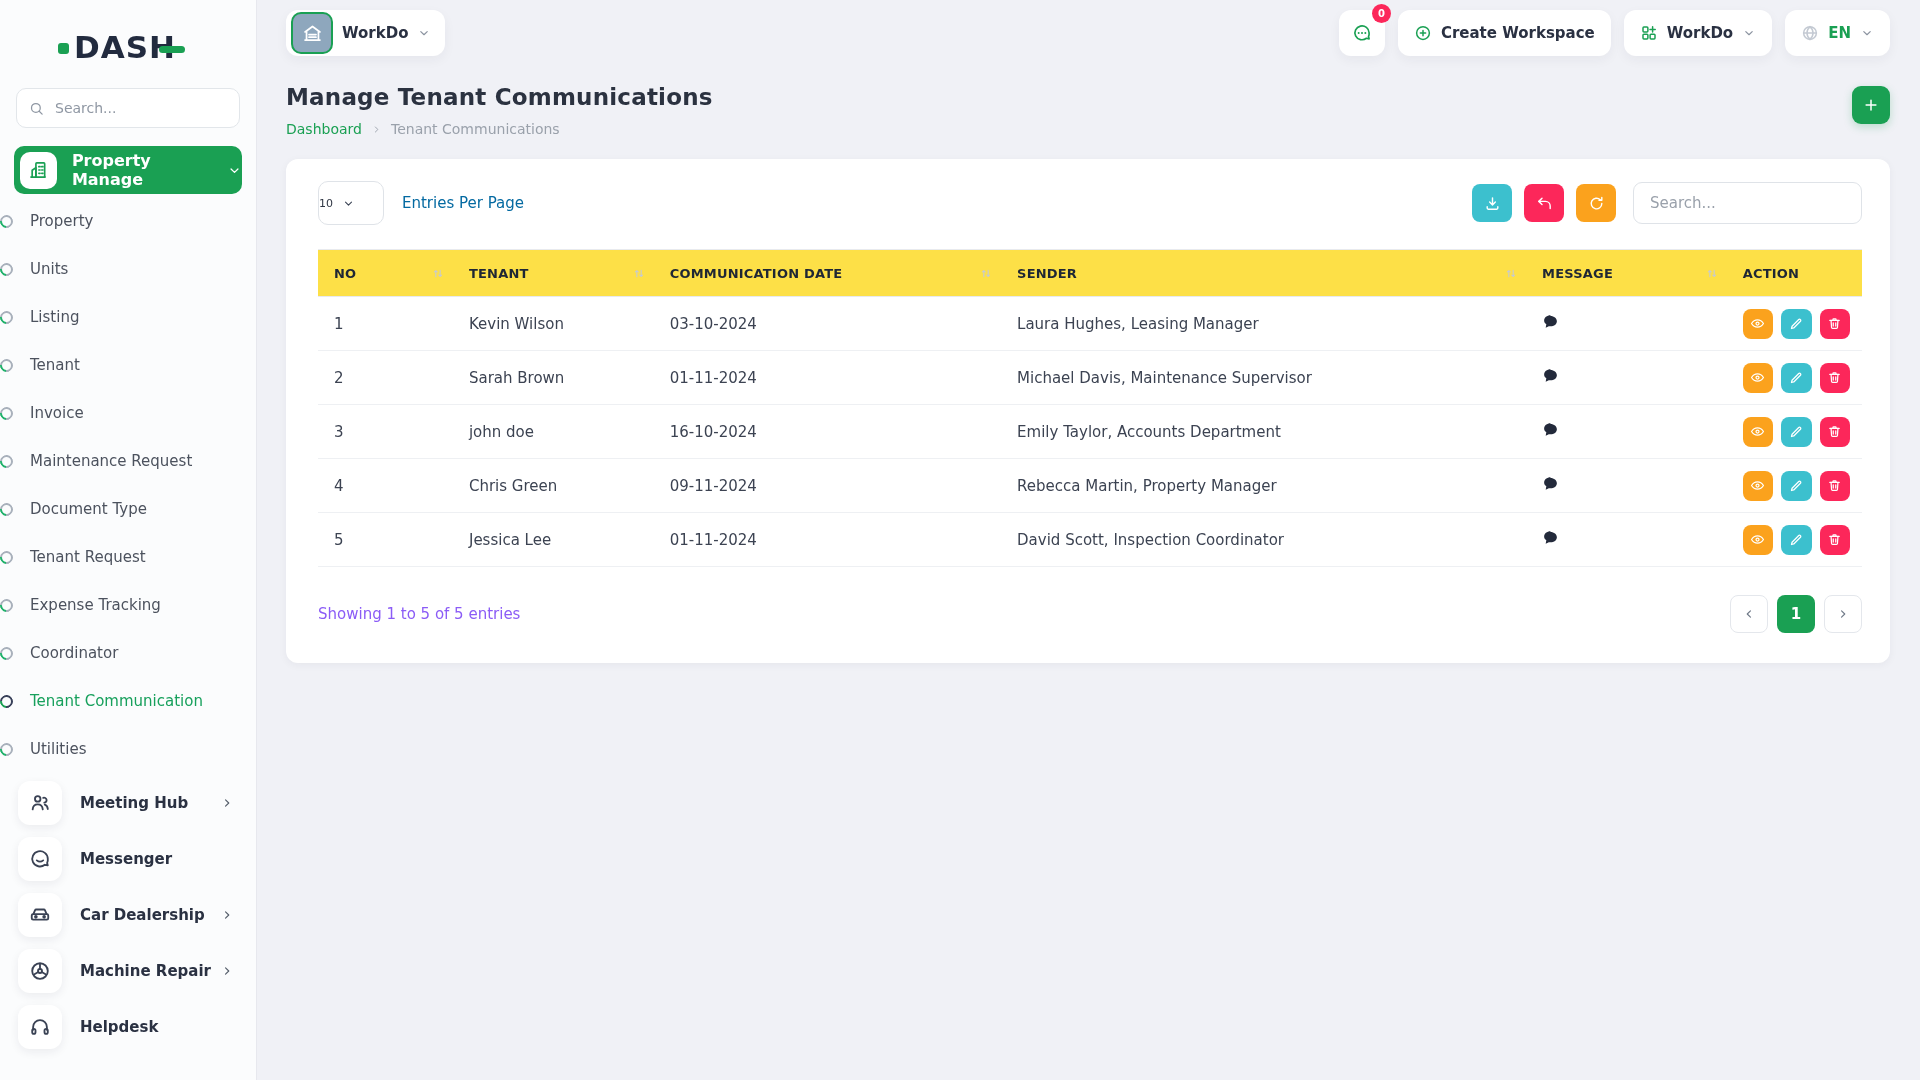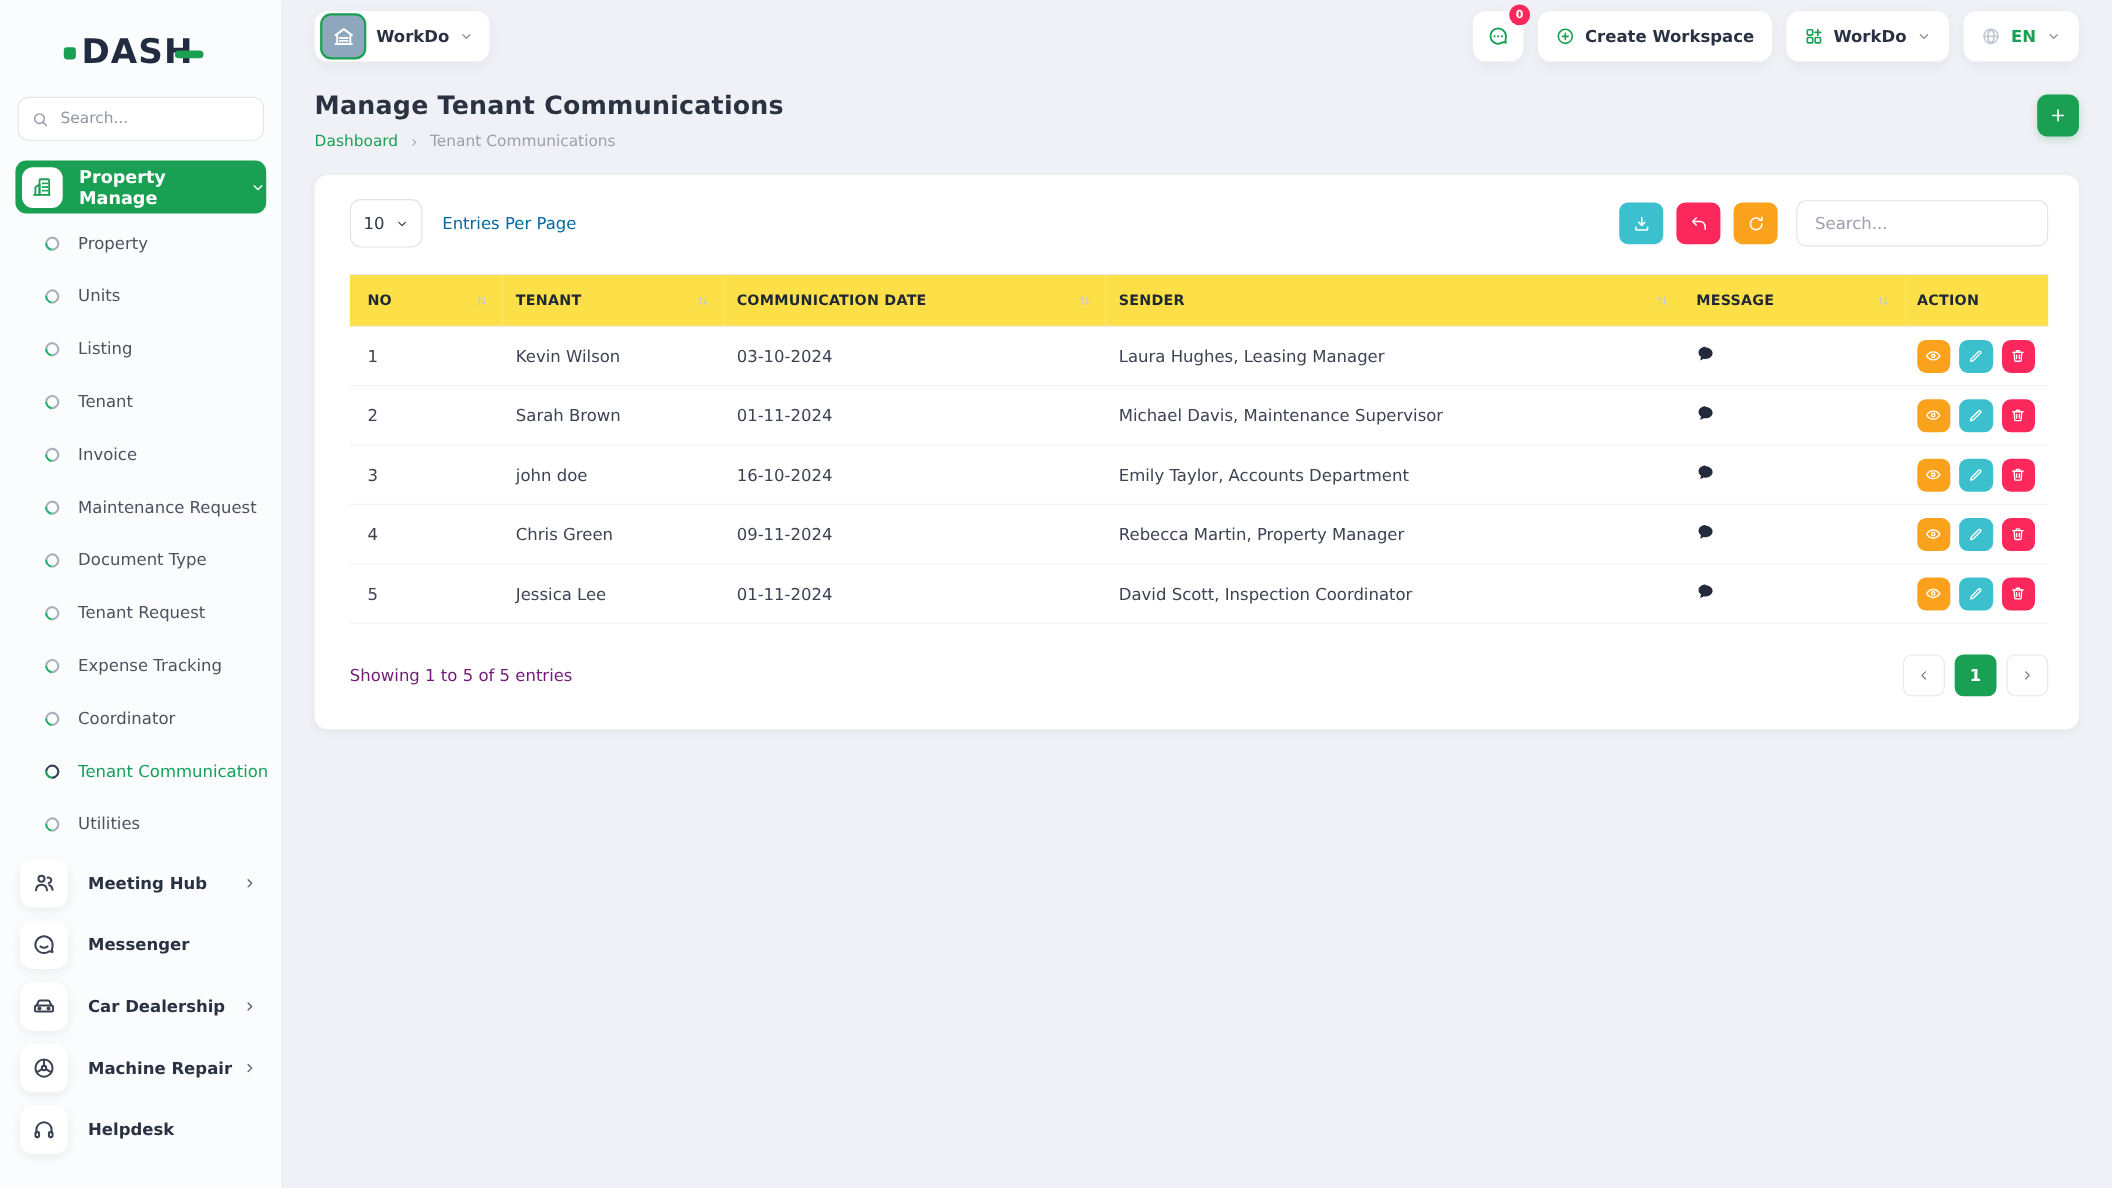--- a/index.html
+++ b/index.html
@@ -35,21 +35,21 @@
   .side-search input::placeholder{color:#8f97a3;}
   .pm-btn{
     margin:18px 14px 0 14px;height:48px;border-radius:10px;display:flex;align-items:center;
     padding:0 0 0 6px;color:#fff;cursor:pointer;
   }
   .pm-icon-box{width:37px;height:37px;border-radius:10px;background:#fff;display:flex;align-items:center;justify-content:center;color:#1aa053;}
   .pm-icon-box [data-name$="-icon"]{width:20px;height:20px;}
   .pm-label{margin-left:15px;font-size:16px;font-weight:700;}
   .pm-chevron{margin-left:auto;width:15px;height:15px;color:#fff;}
   .sub-items{padding-top:3px;}
-  .sub-item{height:48px;display:flex;align-items:center;gap:17px;padding-left:41px;font-size:15px;color:#4c525e;cursor:pointer;}
+  .sub-item{height:48px;display:flex;align-items:center;gap:17px;font-size:15px;color:#4c525e;cursor:pointer;}
   .sub-item.active{color:#17a05c;}
   .ring{width:9px;height:9px;border-radius:50%;border:2px solid #a9b1bc;border-left-color:#21b16b;transform:rotate(-40deg);flex:none;}
   .ring-active{border-color:#39415a;border-left-color:#1aa053;}
   .side-groups{padding-top:2px;}
   .group-item{height:56px;display:flex;align-items:center;padding:0 14px 0 18px;cursor:pointer;}
   .gbox{width:44px;height:44px;border-radius:12px;background:#fff;box-shadow:0 3px 10px rgba(30,35,50,.07);color:#3a4254;display:flex;align-items:center;justify-content:center;}
   .gbox svg{width:22px !important;height:22px !important;}
   .glabel{margin-left:18px;font-size:15px;font-weight:600;color:#2a3142;}
   .gchev{margin-left:auto;margin-right:8px;width:14px;height:14px;color:#555e6b;}
 
@@ -88,21 +88,21 @@
   .add-btn [data-name$="-icon"]{width:18px;height:18px;}
 
   
   .card{
     margin-top:22px;background:#fff;border-radius:12px;box-shadow:0 2px 8px rgba(40,45,60,.05);
     padding:22px 28px 30px 32px;
   }
   .toolbar{display:flex;align-items:center;}
   .select{
     width:64px;height:42px;border:1px solid #dfe3e8;border-radius:10px;display:flex;align-items:center;
-    justify-content:center;gap:9px;font-size:15px;color:#2f3643;cursor:pointer;background:#fff;
+    justify-content:flex-start;gap:9px;font-size:11px;color:#2f3643;cursor:pointer;background:#fff;
   }
   .select .chev{width:13px;height:13px;color:#3a4254;}
   .toolbar-label{margin-left:18px;font-size:15px;color:#0369a1;}
   .toolbar-right{margin-left:auto;display:flex;align-items:center;gap:12px;}
   .tb-btn{width:40px;height:38px;border:0;border-radius:8px;color:#fff;display:flex;align-items:center;justify-content:center;cursor:pointer;}
   .tb-btn [data-name$="-icon"]{width:17px;height:17px;}
   .table-search{
     margin-left:5px;width:195px;height:40px;border:1px solid #dfe3e8;border-radius:9px;
     padding:0 16px;font:inherit;font-size:15px;color:#545b67;outline:0;background:#fff;
   }
@@ -117,21 +117,21 @@
   .th-inner{display:flex;align-items:center;font-size:13px;font-weight:700;color:#1f2734;letter-spacing:.2px;text-transform:uppercase;}
   .sort{margin-left:auto;color:#c5cad3;width:14px;height:13px;}
   tbody td{height:53px;border-bottom:1px solid #eef0f3;padding:0 12px;font-size:15px;color:#3c4352;}
   tbody td:first-child{padding-left:16px;}
   .msg{color:#232a3b;cursor:pointer;}
   .act-wrap{display:flex;gap:8px;}
   .act-btn{width:34px;height:30px;border:0;border-radius:8px;color:#fff;display:flex;align-items:center;justify-content:center;cursor:pointer;}
   .act-btn [data-name$="-icon"]{width:15px;height:15px;}
 
   .table-footer{display:flex;align-items:center;justify-content:space-between;margin-top:28px;}
-  .showing{font-size:15px;color:#701a75;}
+  .showing{font-size:15px;color:#8b5cf6;}
   .pagination{display:flex;gap:9px;}
   .pg{
     width:38px;height:38px;border-radius:8px;border:1px solid #e4e7ec;background:#fff;color:#707a88;
     display:flex;align-items:center;justify-content:center;font:inherit;font-size:15px;cursor:pointer;
   }
   .pg .i14{color:#707a88;}
   .pg-active{border:0;color:#fff;font-weight:600;}
 </style>
 </head>
 <body>

